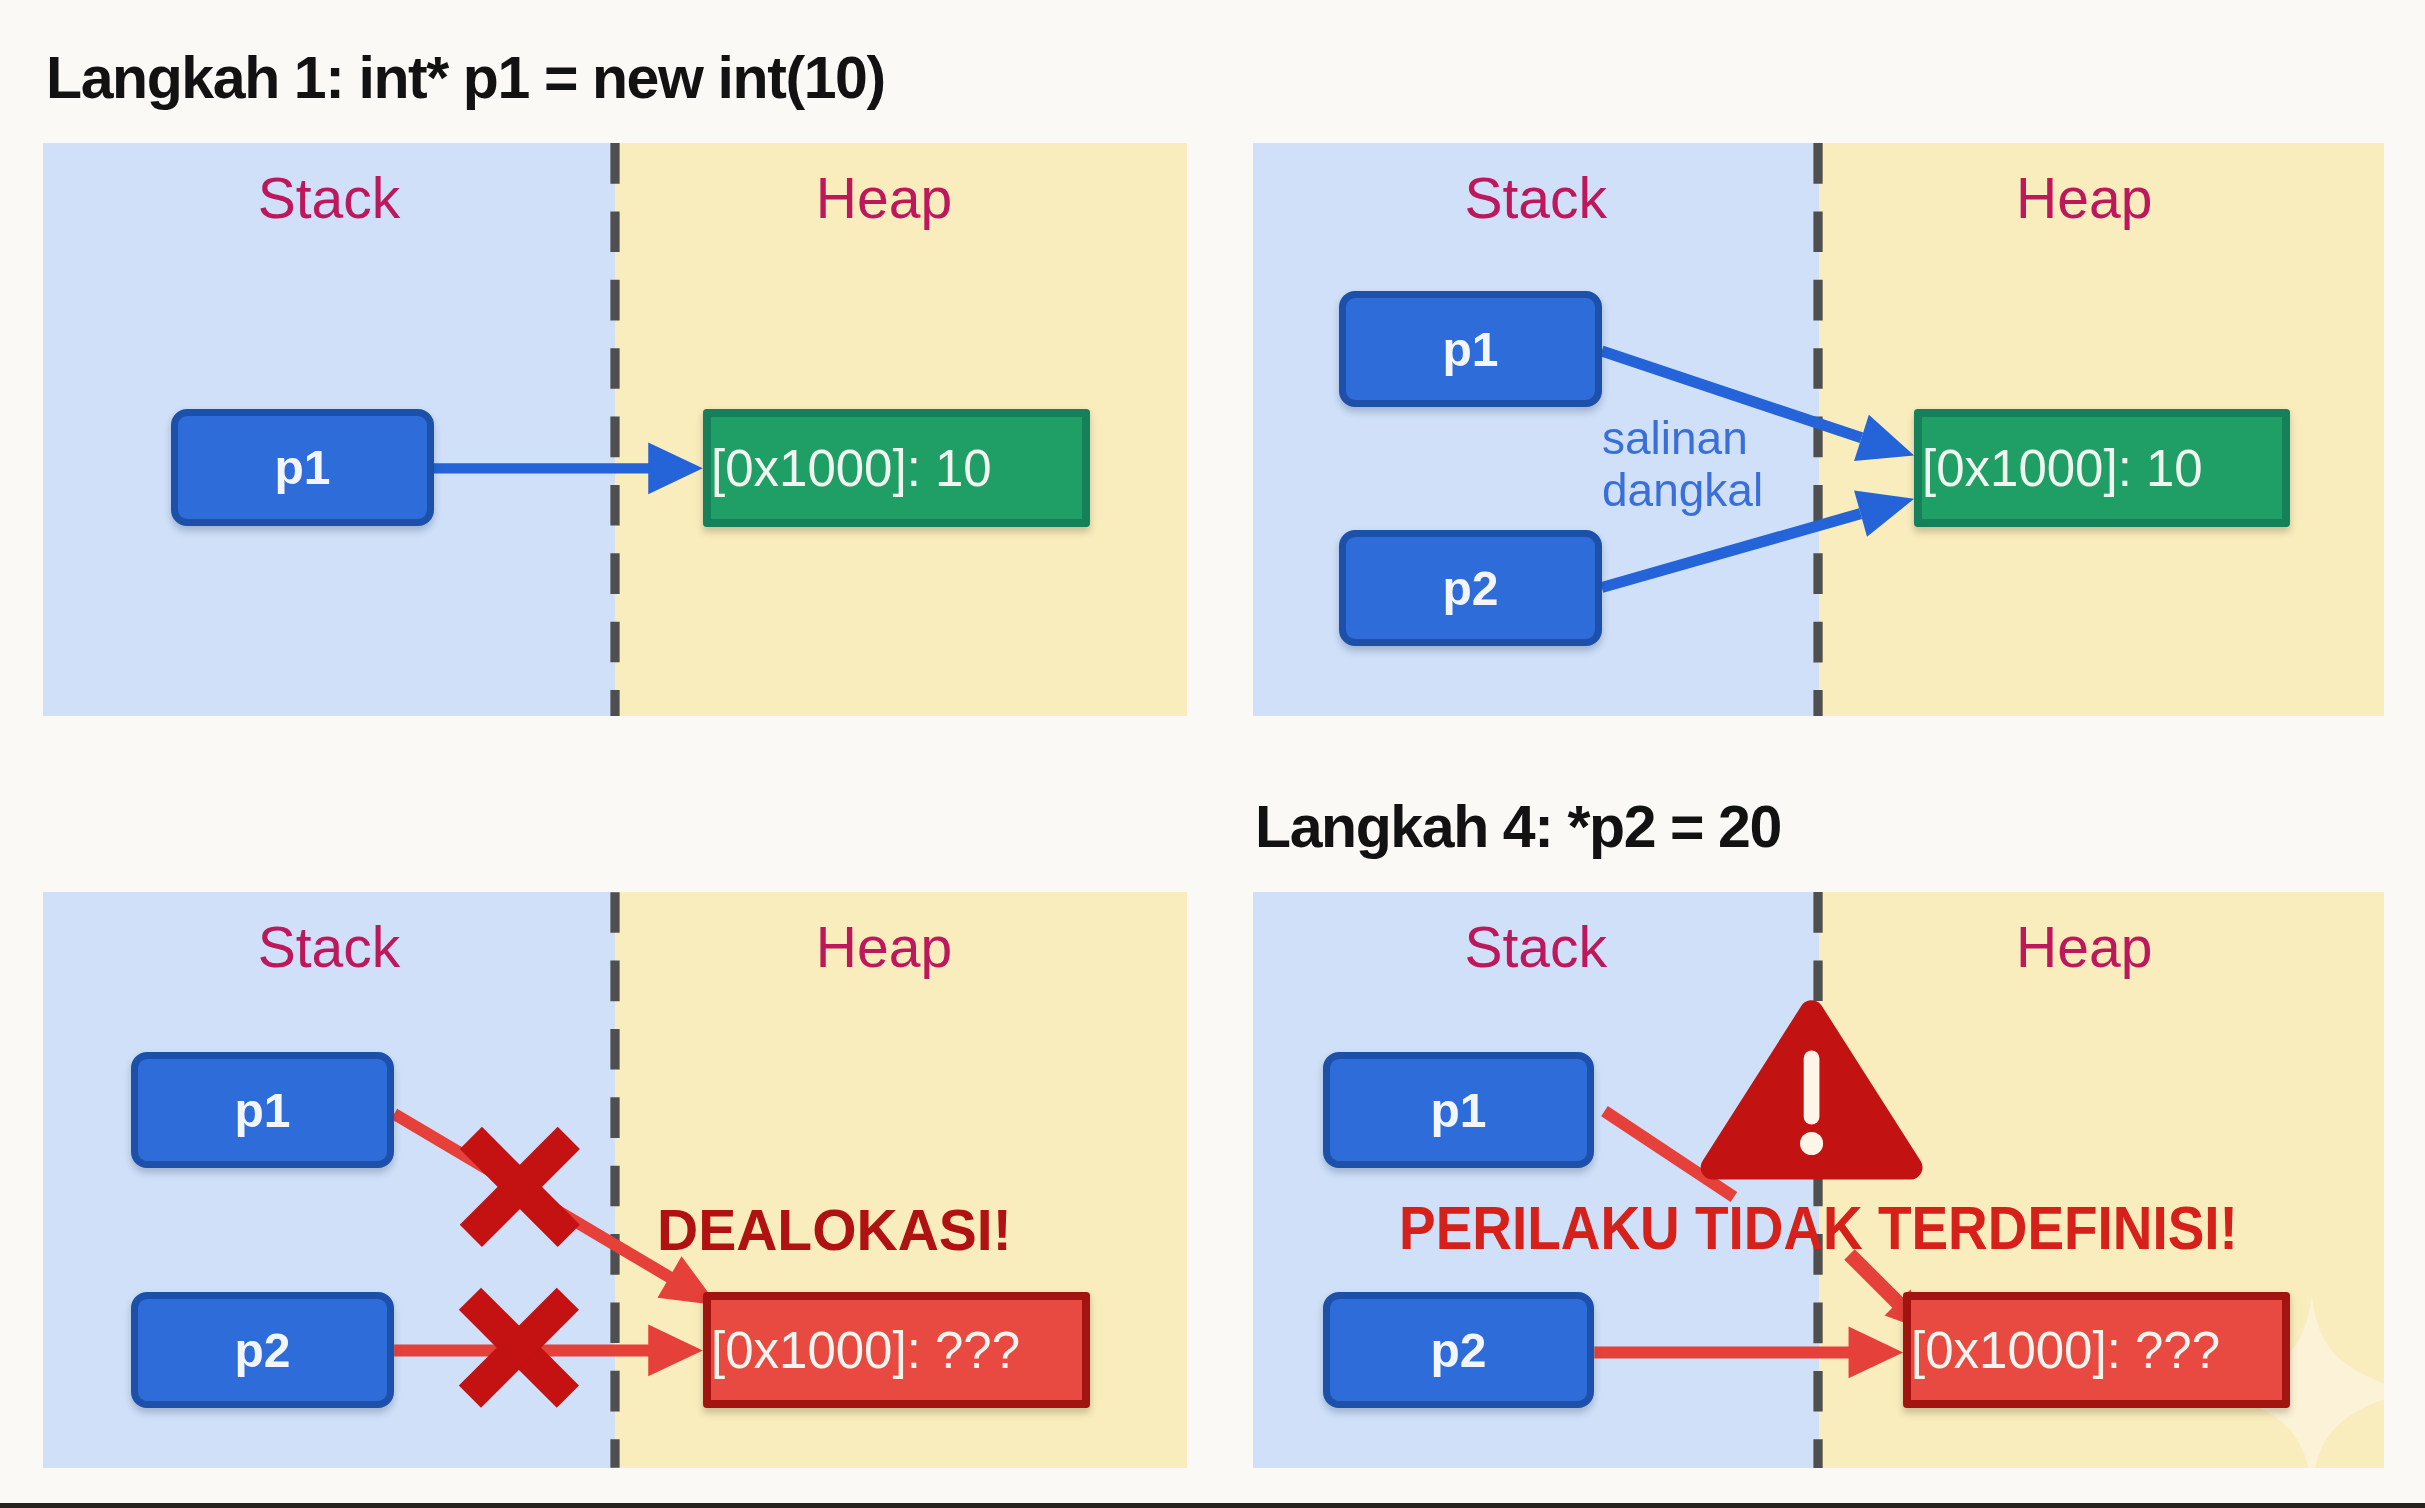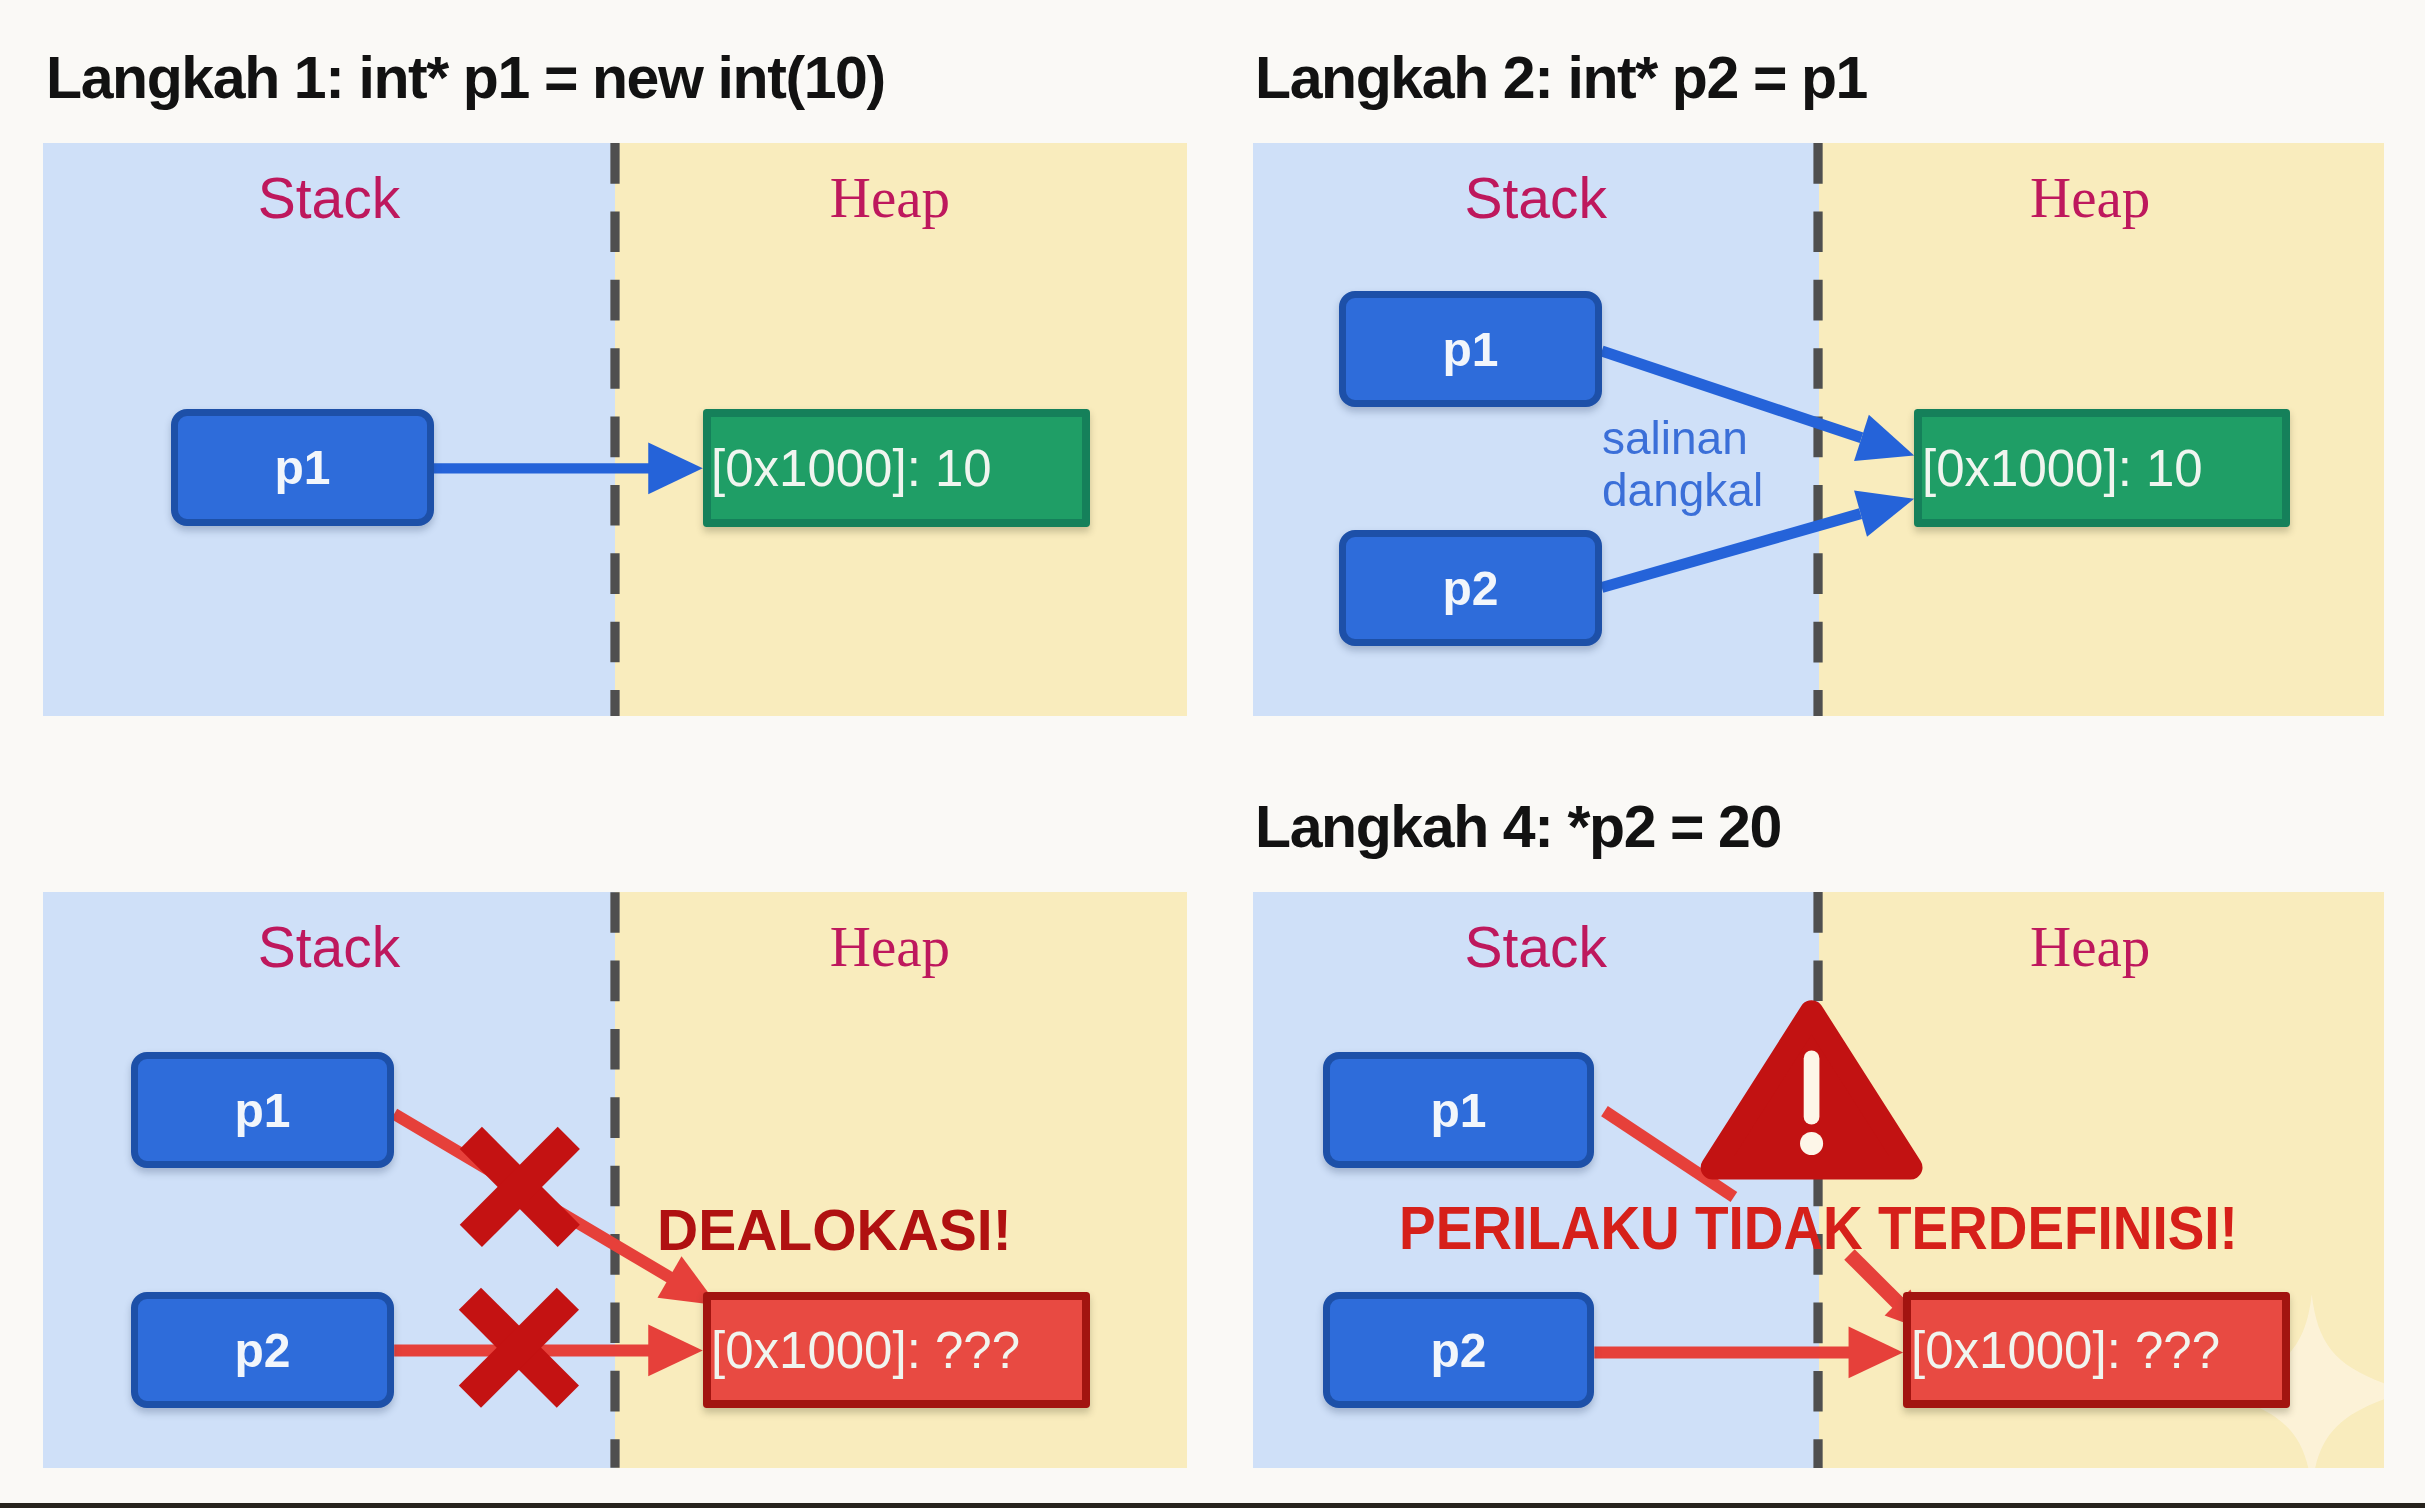--- a/index.html
+++ b/index.html
@@ -6,41 +6,40 @@
   #canvas{position:relative;width:2426px;height:1509px;background:#faf9f6;overflow:hidden;
           font-family:"Liberation Sans","DejaVu Sans",sans-serif;}
   .step-title{position:absolute;font-size:59px;font-weight:700;letter-spacing:-1.4px;color:#121212;white-space:nowrap;}
   .panel{position:absolute;overflow:hidden;}
   .half{position:absolute;top:0;height:100%;width:50%;}
   .half.stack{left:0;background:#cfe0f8;}
   .half.heap{right:0;background:#f9ecbd;}
   .overlay{position:absolute;left:0;top:0;}
   .zone-label{position:absolute;top:22px;width:50%;text-align:center;font-size:57px;font-weight:500;color:#be185d;}
   .zone-label.sl{left:0;}
-  .zone-label.hl{right:11px;font-family:Liberation Serif, serif;}
+  .zone-label.hl{right:17px;}
   .ptr-box{position:absolute;background:#2e6cda;border:7.4px solid #1d50a8;border-radius:16px;
            display:flex;align-items:center;justify-content:center;color:#f2f6fb;font-size:48px;
            box-shadow:0 4.6px 7.4px rgba(30,50,90,.25);box-sizing:border-box;font-weight:bold;}
   .val-box{position:absolute;border-radius:3.7px;display:flex;align-items:center;justify-content:flex-start;
            font-size:51px;color:#f0f5ef;box-sizing:border-box;box-shadow:0 4.6px 7.4px rgba(60,60,30,.25);}
   .val-ok{background:#1f9e66;border:8.3px solid #15805a;}
   .val-bad{background:#e84a42;border:8.3px solid #a21410;}
   .annotation{position:absolute;text-align:left;font-size:46px;line-height:1.12;font-weight:500;color:#3b6fd8;}
   .warn-text{position:absolute;font-weight:700;white-space:nowrap;}
   .dealokasi{font-size:57px;color:#b01111;text-align:left;}
   .perilaku{font-size:61px;color:#d6201a;left:0;width:100%;text-align:center;transform:scaleX(.9);transform-origin:center;}
   .footer-bar{position:absolute;left:0;right:0;bottom:0;height:6.5px;background:#26231d;}
 </style>
 </head>
 <body>
 
 <div id="canvas">
 
   <div class="step-title" style="left:46px;top:44px;">Langkah 1: int* p1 = new int(10)</div>
-  <div class="step-title" style="left:1255px;top:44px;">Langkah 2: int* p2 = p1</div>
   <div class="step-title" style="left:1255px;top:793px;">Langkah 4: *p2 = 20</div>
 
   <div class="panel" style="left:43px;top:143px;width:1144px;height:573px;">
     <div class="half stack"></div>
     <div class="half heap"></div>
     <svg class="overlay" width="1144" height="573" viewBox="0 0 1238 620">
       <line x1="619" y1="0" x2="619" y2="620" stroke="#4f4f4f" stroke-width="10" stroke-dasharray="44 30"></line>
       <g>
         <line x1="423" y1="352" x2="660" y2="352" stroke="#2563d9" stroke-width="11"></line>
         <polygon points="714,352 655,324 655,380" fill="#2563d9"></polygon>

